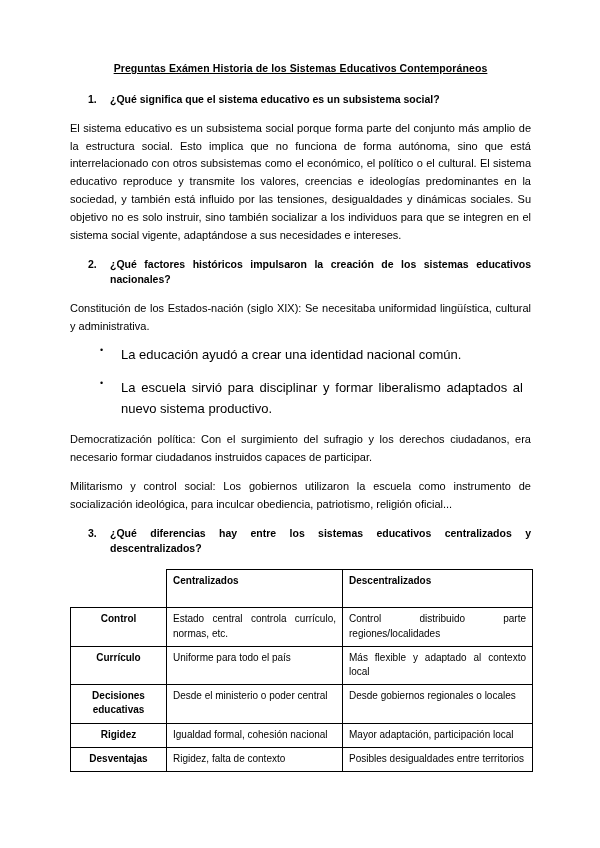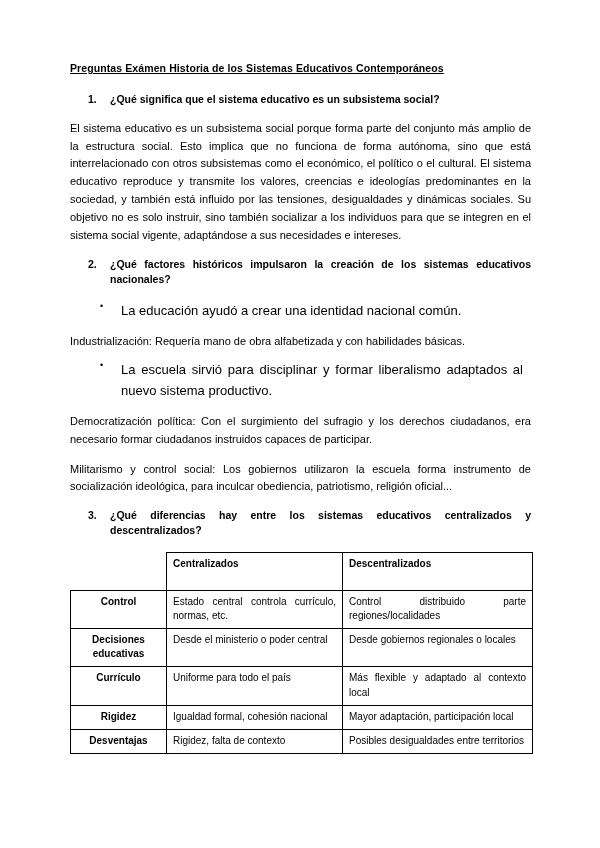--- a/index.html
+++ b/index.html
@@ -16,21 +16,21 @@
   }
   .page {
     position: relative;
     width: 600px;
     height: 848px;
     background: #ffffff;
     box-sizing: border-box;
     padding: 62px 69px 0 70px;
   }
   .doc-title {
-    text-align: left;
+    text-align: center;
     font-size: 10.5px;
     font-weight: bold;
     text-decoration: underline;
     letter-spacing: 0.1px;
     margin: 0 0 17px 0;
     line-height: 1.2;
   }
   .question {
     display: flex;
     font-weight: bold;
@@ -125,33 +125,33 @@
     <span class="qtext">¿Qué significa que el sistema educativo es un subsistema social?</span>
   </div>
 
   <p class="body-text">El sistema educativo es un subsistema social porque forma parte del conjunto más amplio de la estructura social. Esto implica que no funciona de forma autónoma, sino que está interrelacionado con otros subsistemas como el económico, el político o el cultural. El sistema educativo reproduce y transmite los valores, creencias e ideologías predominantes en la sociedad, y también está influido por las tensiones, desigualdades y dinámicas sociales. Su objetivo no es solo instruir, sino también socializar a los individuos para que se integren en el sistema social vigente, adaptándose a sus necesidades e intereses.</p>
 
   <div class="question">
     <span class="qnum">2.</span>
     <span class="qtext">¿Qué factores históricos impulsaron la creación de los sistemas educativos nacionales?</span>
   </div>
 
+  <p class="body-text lead">Constitución de los Estados-nación (siglo XIX): Se necesitaba uniformidad lingüística, cultural y administrativa.</p>
   <ul class="bullets">
     <li>La educación ayudó a crear una identidad nacional común.</li>
   </ul>
 
-  <p class="body-text lead">Industrialización: Requería mano de obra alfabetizada y con habilidades básicas.</p>
   <ul class="bullets">
     <li>La escuela sirvió para disciplinar y formar liberalismo adaptados al nuevo sistema productivo.</li>
   </ul>
 
   <p class="body-text">Democratización política: Con el surgimiento del sufragio y los derechos ciudadanos, era necesario formar ciudadanos instruidos capaces de participar.</p>
 
 
-  <p class="body-text">Militarismo y control social: Los gobiernos utilizaron la escuela forma instrumento de socialización ideológica, para inculcar obediencia, patriotismo, religión oficial...</p>
+  <p class="body-text">Militarismo y control social: Los gobiernos utilizaron la escuela como instrumento de socialización ideológica, para inculcar obediencia, patriotismo, religión oficial...</p>
 
   <div class="question">
     <span class="qnum">3.</span>
     <span class="qtext">¿Qué diferencias hay entre los sistemas educativos centralizados y descentralizados?</span>
   </div>
 
   <table class="cmp">
     <colgroup>
       <col class="col-label">
       <col class="col-cen">
@@ -164,28 +164,28 @@
         <th class="cell-h">Descentralizados</th>
       </tr>
     </thead>
     <tbody>
       <tr>
         <td class="rowhead">Control</td>
         <td>Estado central controla currículo, normas, etc.</td>
         <td>Control distribuido parte regiones/localidades</td>
       </tr>
       <tr>
+        <td class="rowhead">Currículo</td>
+        <td>Uniforme para todo el país</td>
+        <td>Más flexible y adaptado al contexto local</td>
+      </tr>
+      <tr>
         <td class="rowhead">Decisiones educativas</td>
         <td>Desde el ministerio o poder central</td>
         <td>Desde gobiernos regionales o locales</td>
-      </tr>
-      <tr>
-        <td class="rowhead">Currículo</td>
-        <td>Uniforme para todo el país</td>
-        <td>Más flexible y adaptado al contexto local</td>
       </tr>
       <tr>
         <td class="rowhead">Rigidez</td>
         <td>Igualdad formal, cohesión nacional</td>
         <td>Mayor adaptación, participación local</td>
       </tr>
       <tr>
         <td class="rowhead">Desventajas</td>
         <td>Rigidez, falta de contexto</td>
         <td>Posibles desigualdades entre territorios</td>

